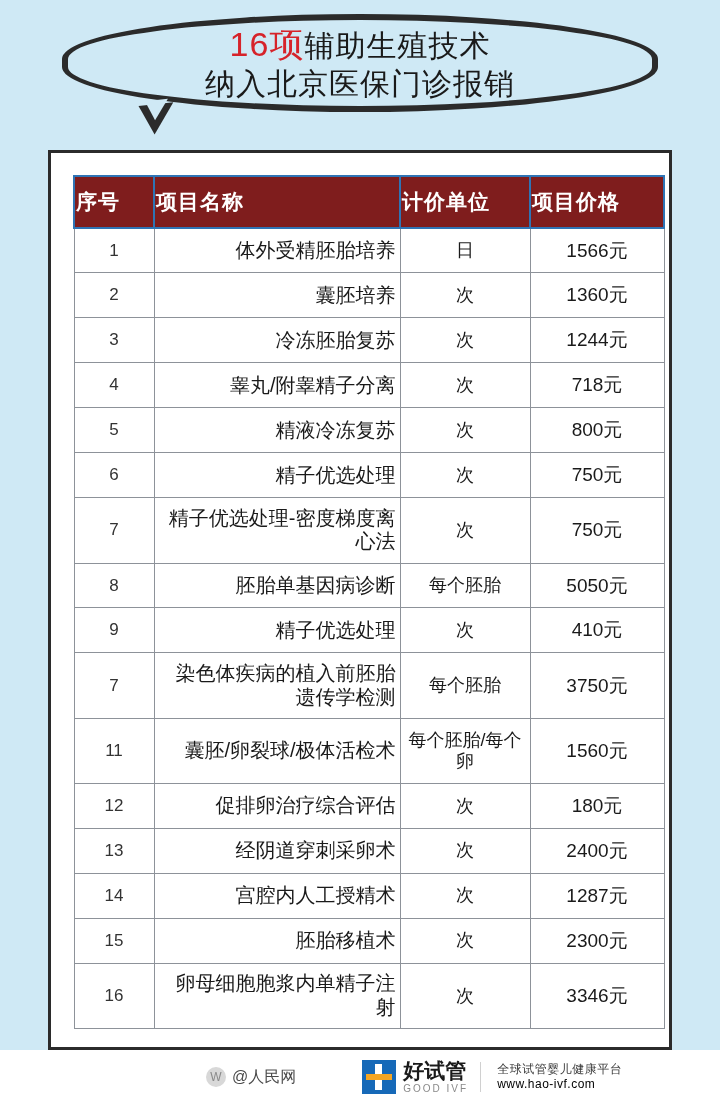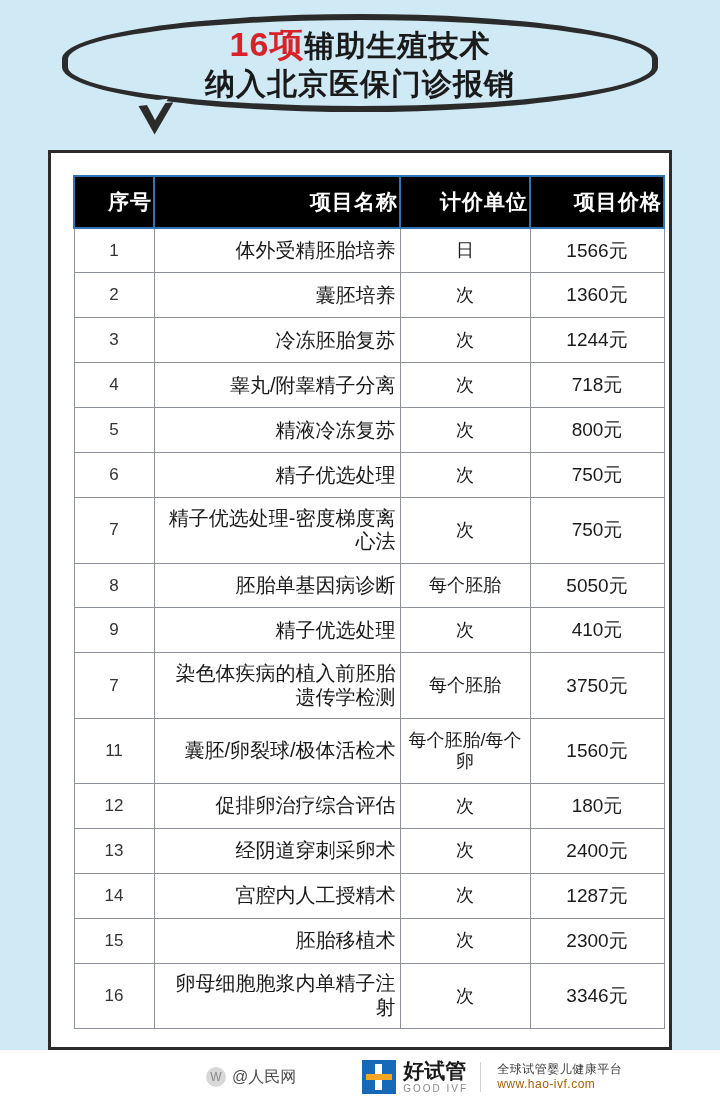--- a/index.html
+++ b/index.html
@@ -30,21 +30,21 @@
     border-radius: 50% / 46%;
     background: #cfe9f5;
     box-sizing: border-box;
     display: flex;
     flex-direction: column;
     align-items: center;
     justify-content: center;
   }
   .bubble-line {
     font-size: 30px;
-    font-weight: bold;
+    font-weight: normal;
     color: #1a1a1a;
     letter-spacing: 1px;
     line-height: 1.24;
     white-space: nowrap;
     text-align: right;
   }
   .bubble-line .hl {
     color: #d6232a;
     font-size: 34px;
   }
@@ -83,27 +83,27 @@
     box-sizing: border-box;
     padding: 22px 22px 18px 22px;
   }
   table {
     width: 100%;
     height: 100%;
     border-collapse: collapse;
     table-layout: fixed;
   }
   thead th {
-    background: #000000;
+    background: #7f1d1d;
     color: #ffffff;
     font-size: 21px;
     font-weight: bold;
     border: 2px solid #2f74b5;
     height: 48px;
-    text-align: right;
+    text-align: left;
     letter-spacing: 1px;
   }
   thead th.col-idx { width: 76px; }
   thead th.col-name { width: 242px; }
   thead th.col-unit { width: 126px; }
   thead th.col-price { width: 130px; }
 
   tbody td {
     border: 1px solid #8d9299;
     font-size: 19px;
@@ -197,21 +197,21 @@
   .brand-txt { display: flex; flex-direction: column; line-height: 1; }
   .brand-name { font-size: 21px; font-weight: bold; color: #1a1a1a; }
   .brand-sub { font-size: 10px; color: #8a8a8a; letter-spacing: 2px; margin-top: 3px; }
   .site {
     display: flex;
     flex-direction: column;
     margin-left: 16px;
     line-height: 1.25;
   }
   .site-top { font-size: 12px; color: #3a3a3a; letter-spacing: 0.5px; }
-  .site-url { font-size: 12px; color: #a16207; letter-spacing: 0.5px; }
+  .site-url { font-size: 12px; color: #000000; letter-spacing: 0.5px; }
   .divider-v {
     width: 1px;
     height: 30px;
     background: #d0d0d0;
     margin-left: 12px;
   }
 </style>
 </head>
 <body>
 

